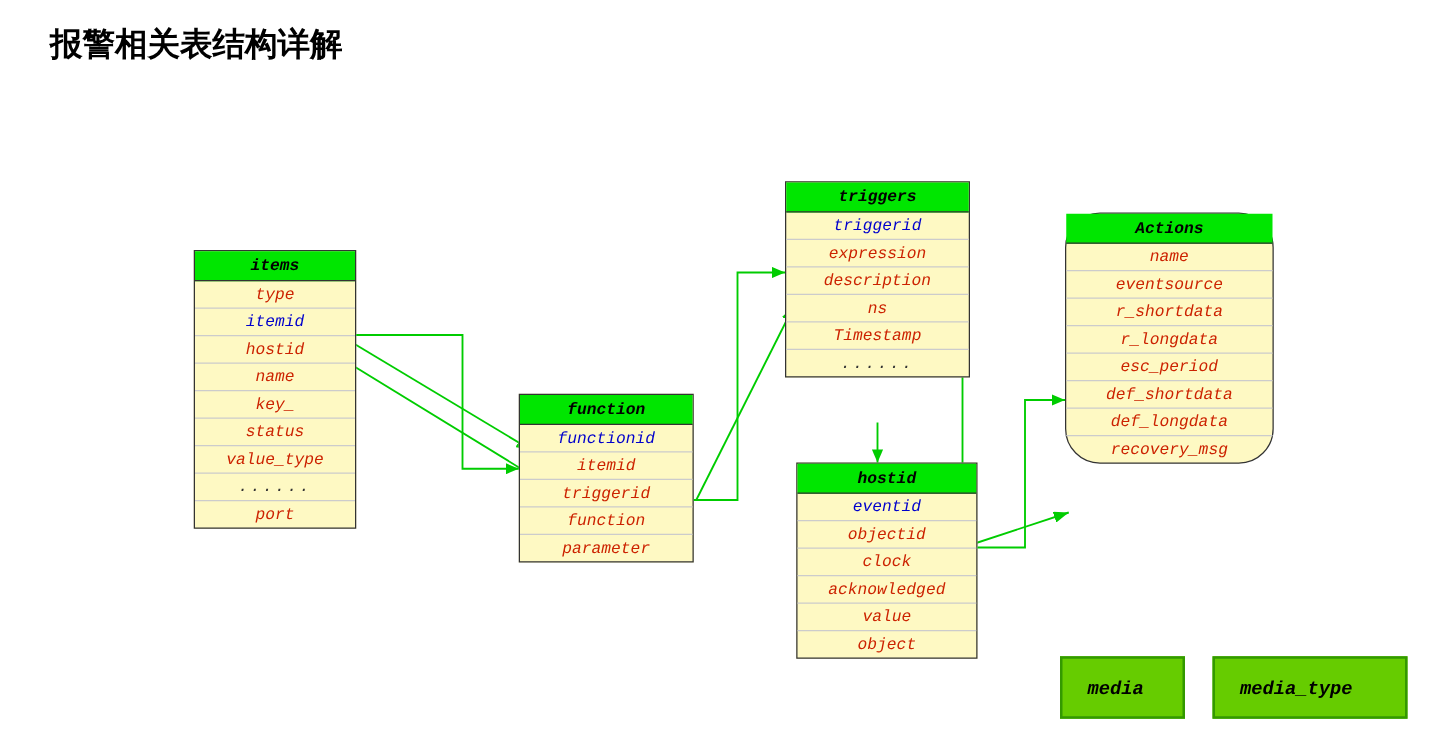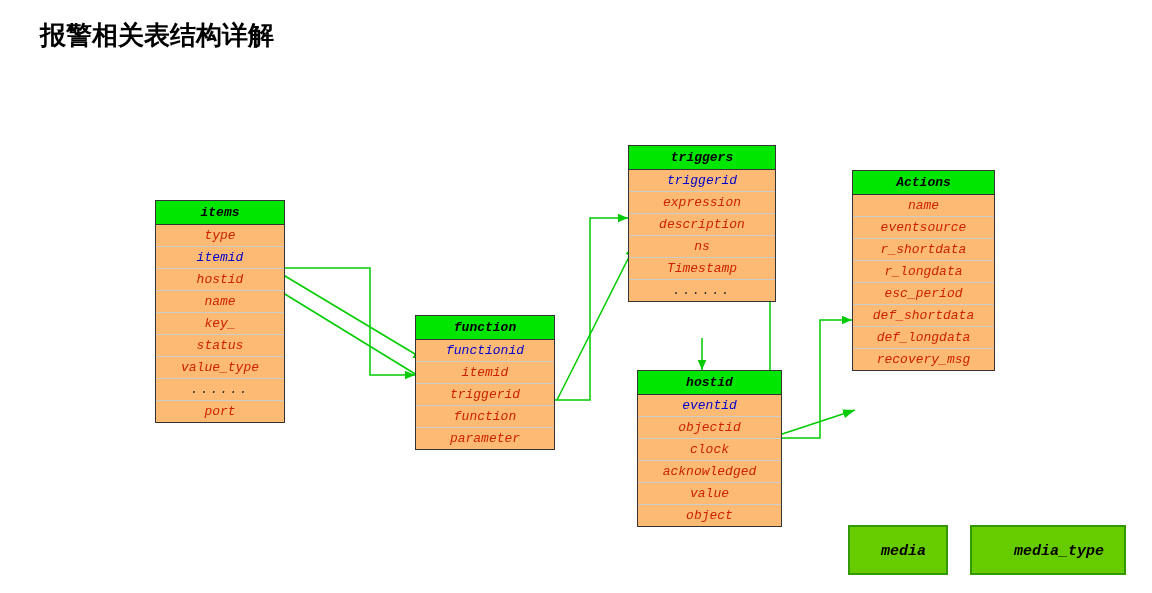--- a/index.html
+++ b/index.html
@@ -22,21 +22,21 @@
     .diagram-area {
       position: absolute;
       top: 70px;
       left: 0;
       width: 1152px;
       height: 523px;
     }
     .db-table {
       position: absolute;
       border: 1px solid #333;
-      background: #fdba74;
+      background: #fef9c3;
       font-size: 13px;
       text-align: center;
     }
     .db-table .table-header {
       background: #00e600;
       color: #000;
       font-weight: bold;
       padding: 4px 8px;
       border-bottom: 1px solid #333;
       font-style: italic;
@@ -57,21 +57,21 @@
       color: #333;
       letter-spacing: 2px;
     }
     
     .btn-table {
       position: absolute;
       background: #66cc00;
       border: 2px solid #339900;
       font-size: 15px;
       font-weight: bold;
-      text-align: right;
+      text-align: left;
       padding: 12px 20px;
       color: #000;
       font-family: 'Courier New', Courier, monospace;
       font-style: italic;
     }
     svg.arrows {
       position: absolute;
       top: 0; left: 0;
       width: 1152px;
       height: 523px;
@@ -139,21 +139,21 @@
   <div class="db-table" style="left:637px; top:300px; width:145px;">
     <div class="table-header">hostid</div>
     <div class="table-row highlight">eventid</div>
     <div class="table-row">objectid</div>
     <div class="table-row">clock</div>
     <div class="table-row">acknowledged</div>
     <div class="table-row">value</div>
     <div class="table-row">object</div>
   </div>
 
-  <div class="db-table" style="left:852px; top:100px; width:143px;">
+  <div class="db-table" style="left:852px; top:100px; width:167px;border-radius:28px;">
     <div class="table-header">Actions</div>
     <div class="table-row">name</div>
     <div class="table-row">eventsource</div>
     <div class="table-row">r_shortdata</div>
     <div class="table-row">r_longdata</div>
     <div class="table-row">esc_period</div>
     <div class="table-row">def_shortdata</div>
     <div class="table-row">def_longdata</div>
     <div class="table-row">recovery_msg</div>
   </div>

